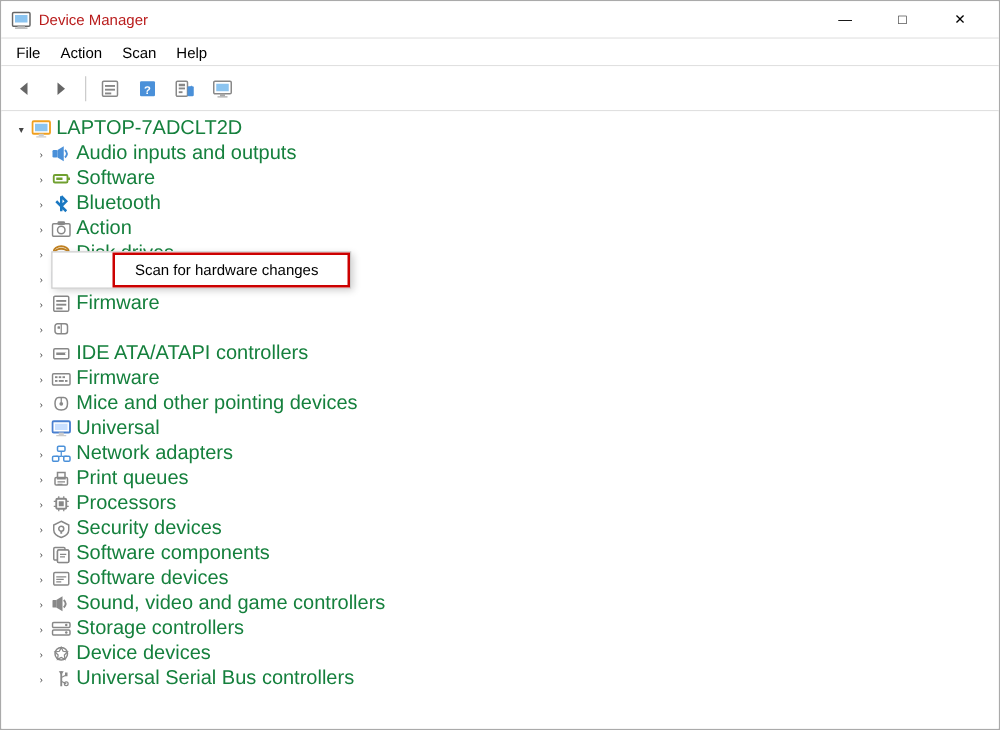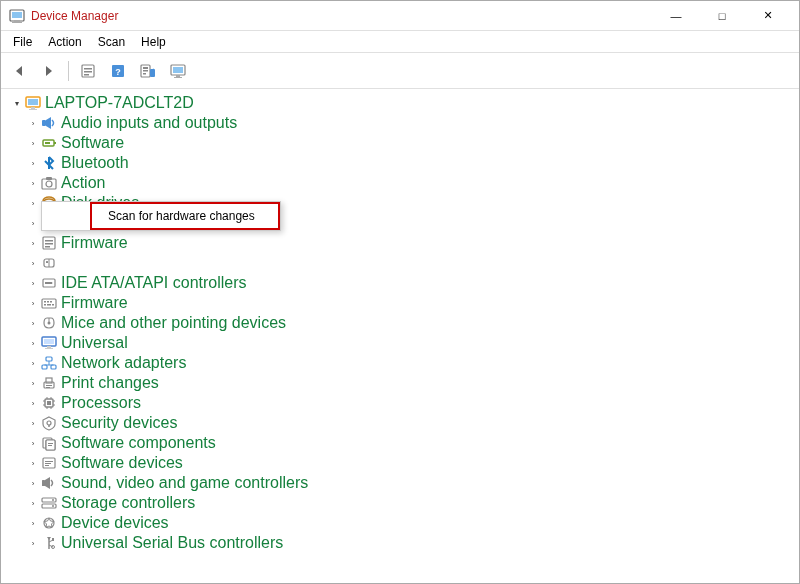--- a/index.html
+++ b/index.html
@@ -442,21 +442,21 @@
         <span class="tree-indent" style="width:20px"></span>
         <span class="tree-arrow">›</span>
         <span class="tree-icon">
           <svg width="16" height="16" viewBox="0 0 16 16">
               <rect x="3" y="7" width="10" height="6" rx="1" fill="none" stroke="#888" stroke-width="1.2"></rect>
               <rect x="5" y="3" width="6" height="5" fill="none" stroke="#888" stroke-width="1.2"></rect>
               <rect x="5" y="10" width="6" height="1" fill="#888"></rect>
               <rect x="5" y="12" width="4" height="1" fill="#888"></rect>
             </svg>
         </span>
-        <span class="tree-label">Print changes</span>
+        <span class="tree-label">Print queues</span>
       </div>
 
       <div class="tree-item">
         <span class="tree-indent" style="width:20px"></span>
         <span class="tree-arrow">›</span>
         <span class="tree-icon">
           <svg width="16" height="16" viewBox="0 0 16 16">
               <rect x="4" y="4" width="8" height="8" rx="1" fill="none" stroke="#888" stroke-width="1.5"></rect>
               <line x1="6" y1="2" x2="6" y2="4" stroke="#888" stroke-width="1"></line>
               <line x1="10" y1="2" x2="10" y2="4" stroke="#888" stroke-width="1"></line>

